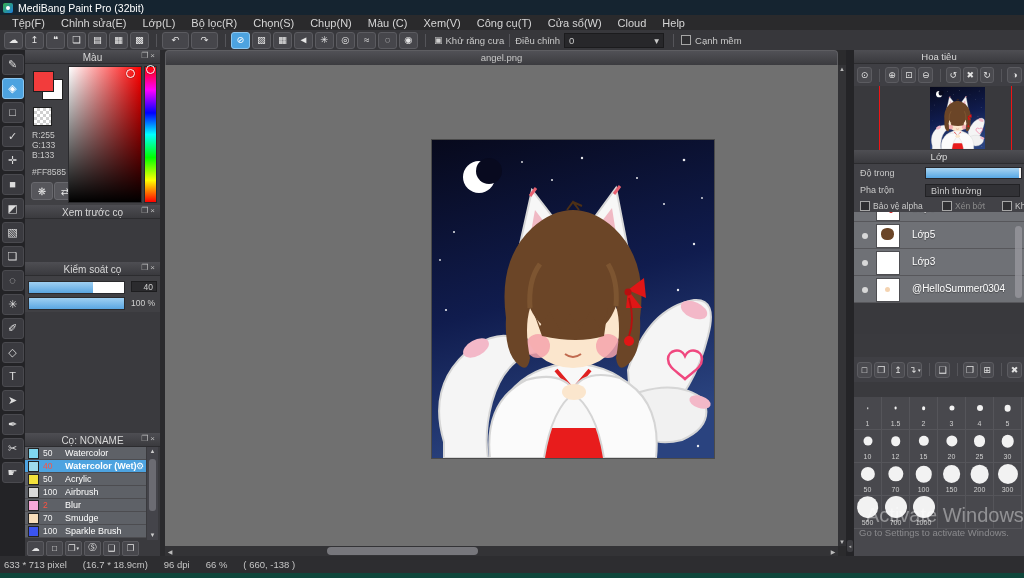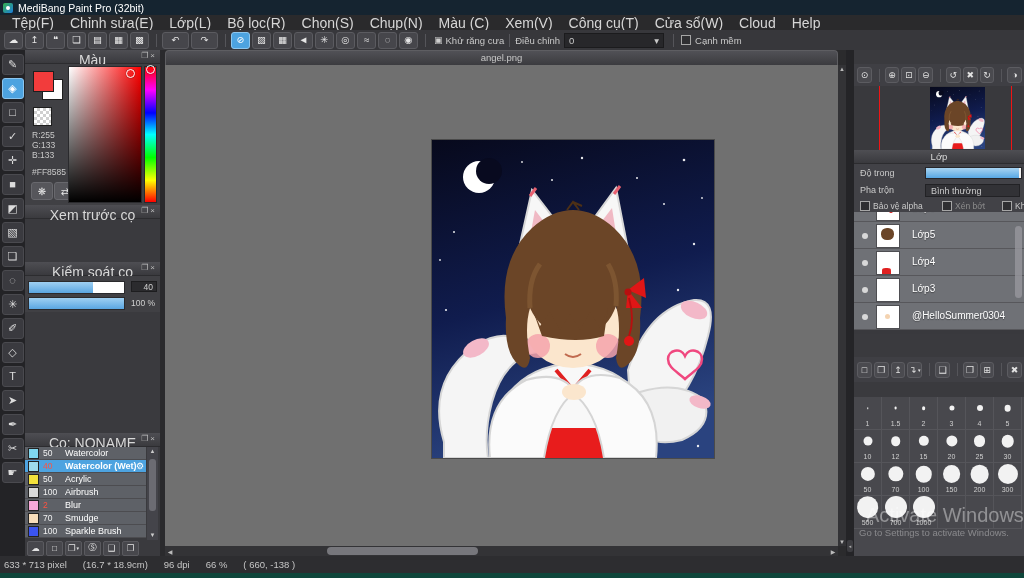--- a/index.html
+++ b/index.html
@@ -6,21 +6,21 @@
   body{width:1024px;height:578px;position:relative;overflow:hidden;background:#2b2b2d;
        font-family:"Liberation Sans","DejaVu Sans",sans-serif;-webkit-font-smoothing:antialiased;}
   .abs{position:absolute;}
   
   #titlebar{left:0;top:0;width:1024px;height:15px;background:#152430;color:#fff;
             display:flex;align-items:center;gap:5px;padding-left:3px;box-sizing:border-box;font-size:10.5px;}
   #appicon{width:10px;height:10px;border-radius:2px;background:linear-gradient(135deg,#35b24a,#1d7de0);position:relative;}
   #appicon::after{content:"";position:absolute;left:3px;top:3px;width:4px;height:4px;border-radius:50%;background:#fff;}
   #menubar{left:0;top:15px;width:1024px;height:15px;background:#2a2a2c;display:flex;align-items:center;
            padding-left:4px;box-sizing:border-box;}
-  .menu-item{font-size:14px;color:#d6d6d6;padding:0 8px;white-space:nowrap;}
+  .menu-item{font-size:11px;color:#d6d6d6;padding:0 8px;white-space:nowrap;}
   #toolbar{left:0;top:30px;width:1024px;height:20px;background:#37373b;display:flex;align-items:center;
            padding-left:4px;box-sizing:border-box;}
   #toolbar-buttons{display:flex;align-items:center;}
   .tbtn{width:17px;height:15px;margin-right:2px;background:#46464b;border:1px solid #5b5b60;border-radius:3px;
         display:flex;align-items:center;justify-content:center;color:#e6e6e6;font-size:9.5px;line-height:1;}
   .tbtn.wide{width:25px;}
   .tbtn.active{background:#4da3e0;border-color:#8cc6ef;color:#fff;}
   .tsep{width:1px;height:13px;background:#55555a;margin:0 5px;display:inline-block;}
   .tblabel{font-size:9.5px;color:#c9c9c9;white-space:nowrap;}
   .tbicon{font-size:9px;color:#cfcfcf;margin:0 3px;}
@@ -30,21 +30,21 @@
   
   #toolcol{left:0;top:50px;width:25px;height:506px;background:#232326;display:flex;flex-direction:column;
            align-items:center;padding-top:4px;box-sizing:border-box;}
   .tool{width:20px;height:19px;margin-bottom:3px;background:#3a3a3f;border:1px solid #4a4a4f;border-radius:3px;
         display:flex;align-items:center;justify-content:center;color:#dcdcdc;font-size:11px;line-height:1;}
   .tool.active{background:#4da3e0;border-color:#8cc6ef;color:#fff;}
   
   #leftpanels{left:25px;top:50px;width:135px;height:506px;background:#3a3a3e;overflow:hidden;}
   .phead{position:absolute;left:0;width:135px;height:14px;background:linear-gradient(#4e4e53,#3a3a3e);
          border-bottom:1px solid #2c2c2f;box-sizing:border-box;}
-  .phead .ptitle{position:absolute;left:0;right:0;text-align:center;top:2px;font-size:14px;color:#d8d8d8;}
+  .phead .ptitle{position:absolute;left:0;right:0;text-align:center;top:2px;font-size:10px;color:#d8d8d8;}
   .phead .pops{position:absolute;right:3px;top:1px;font-size:8px;color:#bbb;letter-spacing:2px;}
   .pbody{position:absolute;left:0;width:135px;background:#404044;}
   .checker{background-image:conic-gradient(#cfcfcf 25%,#ffffff 25% 50%,#cfcfcf 50% 75%,#ffffff 75%);
            background-size:8px 8px;}
   
   #fg-swatch{left:8px;top:7px;width:19px;height:19px;background:#f23c3c;border:1px solid #1e1e1e;z-index:2;}
   #bg-swatch{left:17px;top:15px;width:19px;height:19px;background:#ffffff;border:1px solid #1e1e1e;z-index:1;}
   #tr-swatch{left:8px;top:43px;width:17px;height:17px;border:1px solid #1e1e1e;background-size:6px 6px;}
   .rgbline{left:7px;font-size:8.5px;color:#c9c9c9;line-height:10px;text-align:right;}
   #hexline{left:7px;top:103px;font-size:8.5px;color:#c9c9c9;}
@@ -523,20 +523,21 @@
 </div>
 <div id="vscroll" class="abs">
   <div class="scr-glyph" style="top:1px">▲</div>
   <div class="scr-glyph" style="bottom:1px">▼</div>
 </div>
 <div id="rp-divider" class="abs">
   <div id="rp-handle">◂</div>
 </div>
 
 <div id="rightpanels" class="abs">
+  <div class="rhead" style="top:0"><span>Hoa tiêu</span></div>
   <div id="nav-toolbar">
       <div class="nbtn">
         <span>⊙</span>
       </div>
       <span class="tsep"></span>
       <div class="nbtn">
         <span>⊕</span>
       </div>
       <div class="nbtn">
         <span>⊡</span>
@@ -600,29 +601,20 @@
           <div class="ldot"></div>
           <div class="lthumb checker">
             <div style="position: absolute; left: 4px; top: 3px; width: 13px; height: 12px; border-radius: 45%; background: rgb(107, 69, 39);"></div>
           </div>
           <div class="lname">Lớp5</div>
         </div>
       </div>
       <div style="position: relative;">
         <div class="lrow">
           <div class="ldot"></div>
-          <div class="lthumb" style="background: rgb(255, 255, 255);">
-            <div style="position: absolute; left: 5px; bottom: 0px; width: 9px; height: 6px; border-radius: 40% 40% 0px 0px; background: rgb(224, 32, 32);"></div>
-          </div>
-          <div class="lname">Lớp4</div>
-        </div>
-      </div>
-      <div style="position: relative;">
-        <div class="lrow">
-          <div class="ldot"></div>
           <div class="lthumb" style="background: rgb(255, 255, 255);"></div>
           <div class="lname">Lớp3</div>
         </div>
       </div>
       <div style="position: relative;">
         <div class="lrow">
           <div class="ldot"></div>
           <div class="lthumb checker">
             <div style="position: absolute; left: 8px; top: 8px; width: 5px; height: 5px; border-radius: 50%; background: rgb(240, 192, 144); opacity: 0.7;"></div>
           </div>

